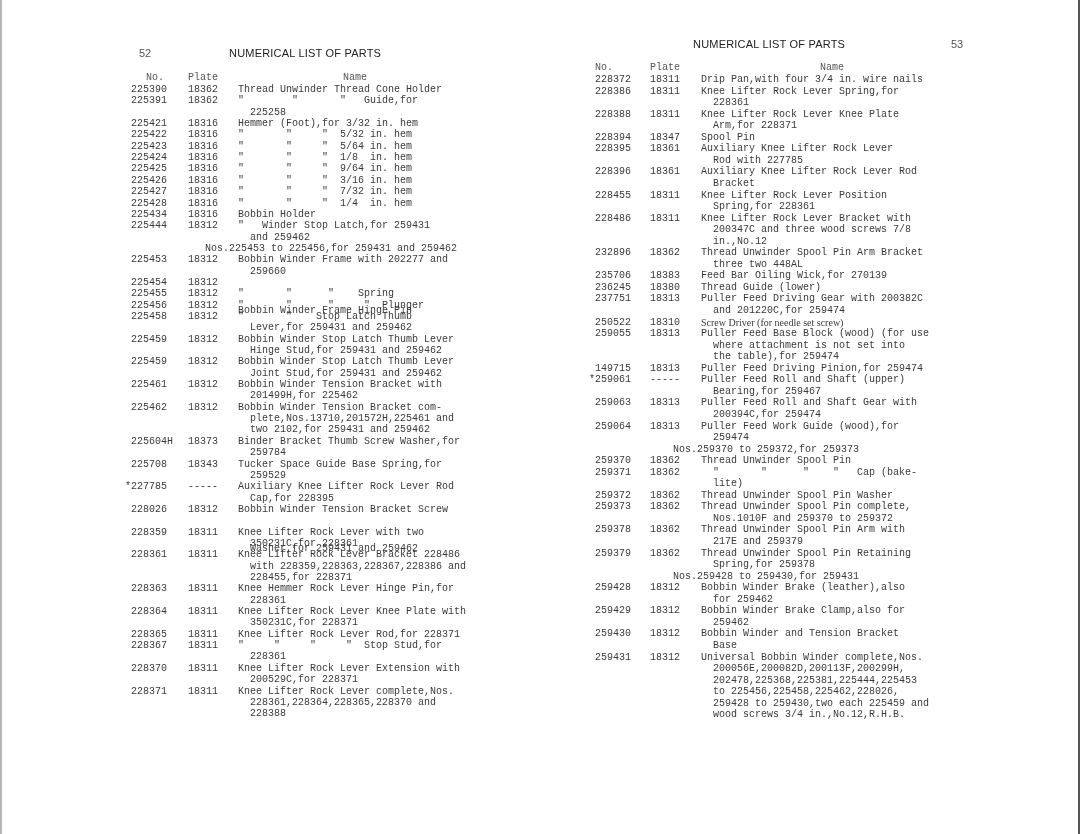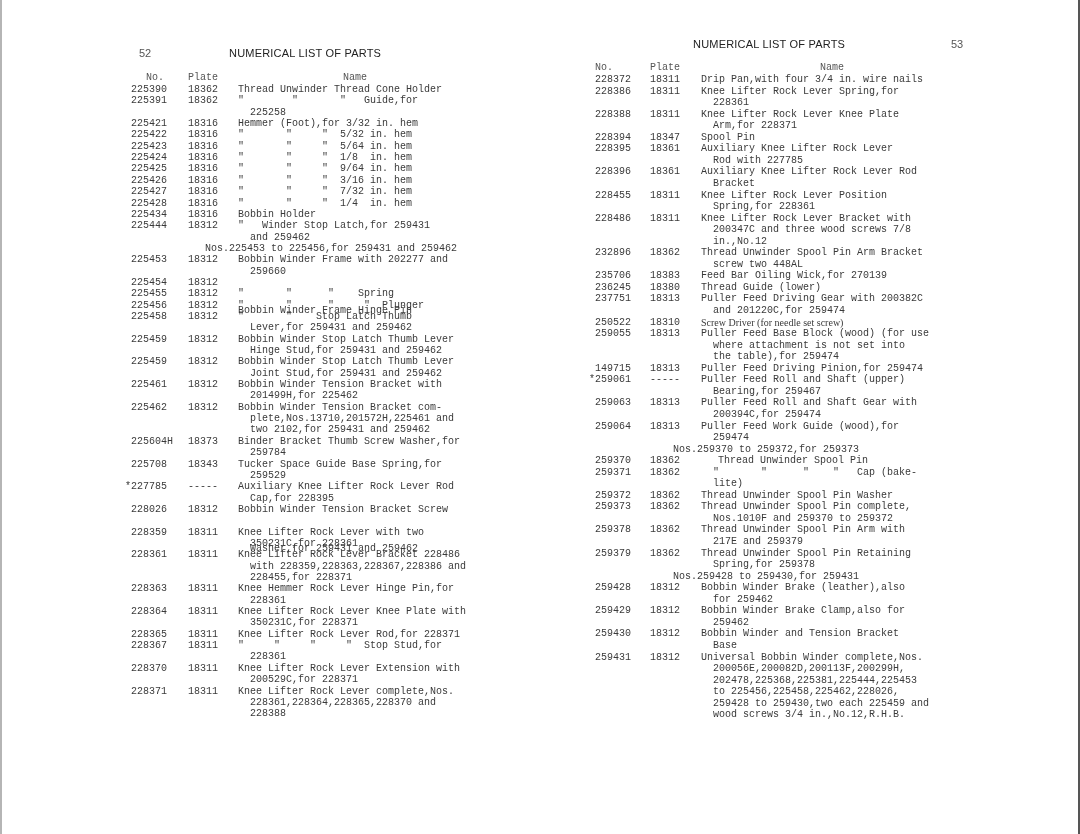--- a/index.html
+++ b/index.html
@@ -81,32 +81,32 @@
   <div class="colhead" style="left:280px;top:62px;">Name</div>
   <div id="right-rows">
       <div class="row" style="left: 55px; top: 74px;"><span class="no">228372</span><span class="plate" style="left: 55px;">18311</span><span class="name" style="left: 106px;">Drip Pan,with four 3/4 in. wire nails</span></div>
       <div class="row" style="left: 55px; top: 85.55px;"><span class="no">228386</span><span class="plate" style="left: 55px;">18311</span><span class="name" style="left: 106px;">Knee Lifter Rock Lever Spring,for</span><span class="cont" style="left: 118px; top: 11.55px;">228361</span></div>
       <div class="row" style="left: 55px; top: 108.65px;"><span class="no">228388</span><span class="plate" style="left: 55px;">18311</span><span class="name" style="left: 106px;">Knee Lifter Rock Lever Knee Plate</span><span class="cont" style="left: 118px; top: 11.55px;">Arm,for 228371</span></div>
       <div class="row" style="left: 55px; top: 131.75px;"><span class="no">228394</span><span class="plate" style="left: 55px;">18347</span><span class="name" style="left: 106px;">Spool Pin</span></div>
       <div class="row" style="left: 55px; top: 143.3px;"><span class="no">228395</span><span class="plate" style="left: 55px;">18361</span><span class="name" style="left: 106px;">Auxiliary Knee Lifter Rock Lever</span><span class="cont" style="left: 118px; top: 11.55px;">Rod with 227785</span></div>
       <div class="row" style="left: 55px; top: 166.4px;"><span class="no">228396</span><span class="plate" style="left: 55px;">18361</span><span class="name" style="left: 106px;">Auxiliary Knee Lifter Rock Lever Rod</span><span class="cont" style="left: 118px; top: 11.55px;">Bracket</span></div>
       <div class="row" style="left: 55px; top: 189.5px;"><span class="no">228455</span><span class="plate" style="left: 55px;">18311</span><span class="name" style="left: 106px;">Knee Lifter Rock Lever Position</span><span class="cont" style="left: 118px; top: 11.55px;">Spring,for 228361</span></div>
       <div class="row" style="left: 55px; top: 212.6px;"><span class="no">228486</span><span class="plate" style="left: 55px;">18311</span><span class="name" style="left: 106px;">Knee Lifter Rock Lever Bracket with</span><span class="cont" style="left: 118px; top: 11.55px;">200347C and three wood screws 7/8</span><span class="cont" style="left: 118px; top: 23.1px;">in.,No.12</span></div>
-      <div class="row" style="left: 55px; top: 247.25px;"><span class="no">232896</span><span class="plate" style="left: 55px;">18362</span><span class="name" style="left: 106px;">Thread Unwinder Spool Pin Arm Bracket</span><span class="cont" style="left: 118px; top: 11.55px;">screw two 448AL</span></div>
+      <div class="row" style="left: 55px; top: 247.25px;"><span class="no">232896</span><span class="plate" style="left: 55px;">18362</span><span class="name" style="left: 106px;">Thread Unwinder Spool Pin Arm Bracket</span><span class="cont" style="left: 118px; top: 11.55px;">three two 448AL</span></div>
       <div class="row" style="left: 55px; top: 270.35px;"><span class="no">235706</span><span class="plate" style="left: 55px;">18383</span><span class="name" style="left: 106px;">Feed Bar Oiling Wick,for 270139</span></div>
       <div class="row" style="left: 55px; top: 281.9px;"><span class="no">236245</span><span class="plate" style="left: 55px;">18380</span><span class="name" style="left: 106px;">Thread Guide (lower)</span></div>
       <div class="row" style="left: 55px; top: 293.45px;"><span class="no">237751</span><span class="plate" style="left: 55px;">18313</span><span class="name" style="left: 106px;">Puller Feed Driving Gear with 200382C</span><span class="cont" style="left: 118px; top: 11.55px;">and 201220C,for 259474</span></div>
       <div class="row" style="left: 55px; top: 316.55px;"><span class="no">250522</span><span class="plate" style="left: 55px;">18310</span><span class="name" style="left: 106px; font-family: Liberation Serif, serif;">Screw Driver (for needle set screw)</span></div>
       <div class="row" style="left: 55px; top: 328.1px;"><span class="no">259055</span><span class="plate" style="left: 55px;">18313</span><span class="name" style="left: 106px;">Puller Feed Base Block (wood) (for use</span><span class="cont" style="left: 118px; top: 11.55px;">where attachment is not set into</span><span class="cont" style="left: 118px; top: 23.1px;">the table),for 259474</span></div>
       <div class="row" style="left: 55px; top: 362.75px;"><span class="no">149715</span><span class="plate" style="left: 55px;">18313</span><span class="name" style="left: 106px;">Puller Feed Driving Pinion,for 259474</span></div>
       <div class="row" style="left: 49px; top: 374.3px;"><span class="no">*259061</span><span class="plate" style="left: 61px;">-----</span><span class="name" style="left: 112px;">Puller Feed Roll and Shaft (upper)</span><span class="cont" style="left: 124px; top: 11.55px;">Bearing,for 259467</span></div>
       <div class="row" style="left: 55px; top: 397.4px;"><span class="no">259063</span><span class="plate" style="left: 55px;">18313</span><span class="name" style="left: 106px;">Puller Feed Roll and Shaft Gear with</span><span class="cont" style="left: 118px; top: 11.55px;">200394C,for 259474</span></div>
       <div class="row" style="left: 55px; top: 420.5px;"><span class="no">259064</span><span class="plate" style="left: 55px;">18313</span><span class="name" style="left: 106px;">Puller Feed Work Guide (wood),for</span><span class="cont" style="left: 118px; top: 11.55px;">259474</span></div>
       <div class="sub" style="left: 133px; top: 443.6px;">Nos.259370 to 259372,for 259373</div>
-      <div class="row" style="left: 55px; top: 455.15px;"><span class="no">259370</span><span class="plate" style="left: 55px;">18362</span><span class="name" style="left: 106px; margin-left: 17px;">Thread Unwinder Spool Pin</span></div>
+      <div class="row" style="left: 55px; top: 455.15px;"><span class="no">259370</span><span class="plate" style="left: 55px;">18362</span><span class="name" style="left: 106px;">Thread Unwinder Spool Pin</span></div>
       <div class="row" style="left: 55px; top: 466.7px;"><span class="no">259371</span><span class="plate" style="left: 55px;">18362</span><span class="name" style="left: 106px;">  "       "      "    "   Cap (bake-</span><span class="cont" style="left: 118px; top: 11.55px;">lite)</span></div>
       <div class="row" style="left: 55px; top: 489.8px;"><span class="no">259372</span><span class="plate" style="left: 55px;">18362</span><span class="name" style="left: 106px;">Thread Unwinder Spool Pin Washer</span></div>
       <div class="row" style="left: 55px; top: 501.35px;"><span class="no">259373</span><span class="plate" style="left: 55px;">18362</span><span class="name" style="left: 106px;">Thread Unwinder Spool Pin complete,</span><span class="cont" style="left: 118px; top: 11.55px;">Nos.1010F and 259370 to 259372</span></div>
       <div class="row" style="left: 55px; top: 524.45px;"><span class="no">259378</span><span class="plate" style="left: 55px;">18362</span><span class="name" style="left: 106px;">Thread Unwinder Spool Pin Arm with</span><span class="cont" style="left: 118px; top: 11.55px;">217E and 259379</span></div>
       <div class="row" style="left: 55px; top: 547.55px;"><span class="no">259379</span><span class="plate" style="left: 55px;">18362</span><span class="name" style="left: 106px;">Thread Unwinder Spool Pin Retaining</span><span class="cont" style="left: 118px; top: 11.55px;">Spring,for 259378</span></div>
       <div class="sub" style="left: 133px; top: 570.65px;">Nos.259428 to 259430,for 259431</div>
       <div class="row" style="left: 55px; top: 582.2px;"><span class="no">259428</span><span class="plate" style="left: 55px;">18312</span><span class="name" style="left: 106px;">Bobbin Winder Brake (leather),also</span><span class="cont" style="left: 118px; top: 11.55px;">for 259462</span></div>
       <div class="row" style="left: 55px; top: 605.3px;"><span class="no">259429</span><span class="plate" style="left: 55px;">18312</span><span class="name" style="left: 106px;">Bobbin Winder Brake Clamp,also for</span><span class="cont" style="left: 118px; top: 11.55px;">259462</span></div>
       <div class="row" style="left: 55px; top: 628.4px;"><span class="no">259430</span><span class="plate" style="left: 55px;">18312</span><span class="name" style="left: 106px;">Bobbin Winder and Tension Bracket</span><span class="cont" style="left: 118px; top: 11.55px;">Base</span></div>
       <div class="row" style="left: 55px; top: 651.5px;"><span class="no">259431</span><span class="plate" style="left: 55px;">18312</span><span class="name" style="left: 106px;">Universal Bobbin Winder complete,Nos.</span><span class="cont" style="left: 118px; top: 11.55px;">200056E,200082D,200113F,200299H,</span><span class="cont" style="left: 118px; top: 23.1px;">202478,225368,225381,225444,225453</span><span class="cont" style="left: 118px; top: 34.65px;">to 225456,225458,225462,228026,</span><span class="cont" style="left: 118px; top: 46.2px;">259428 to 259430,two each 225459 and</span><span class="cont" style="left: 118px; top: 57.75px;">wood screws 3/4 in.,No.12,R.H.B.</span></div>

